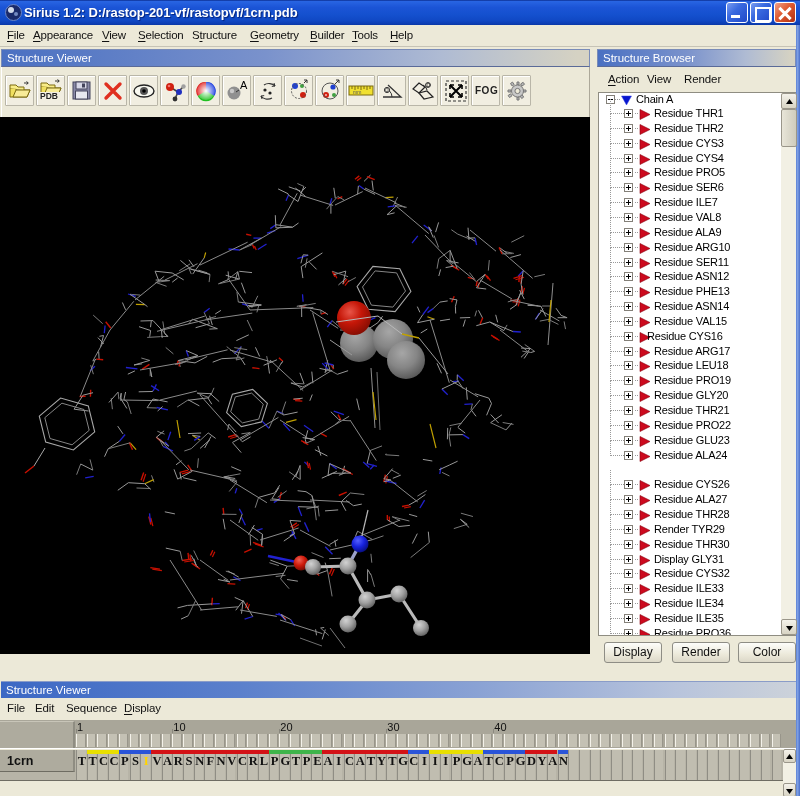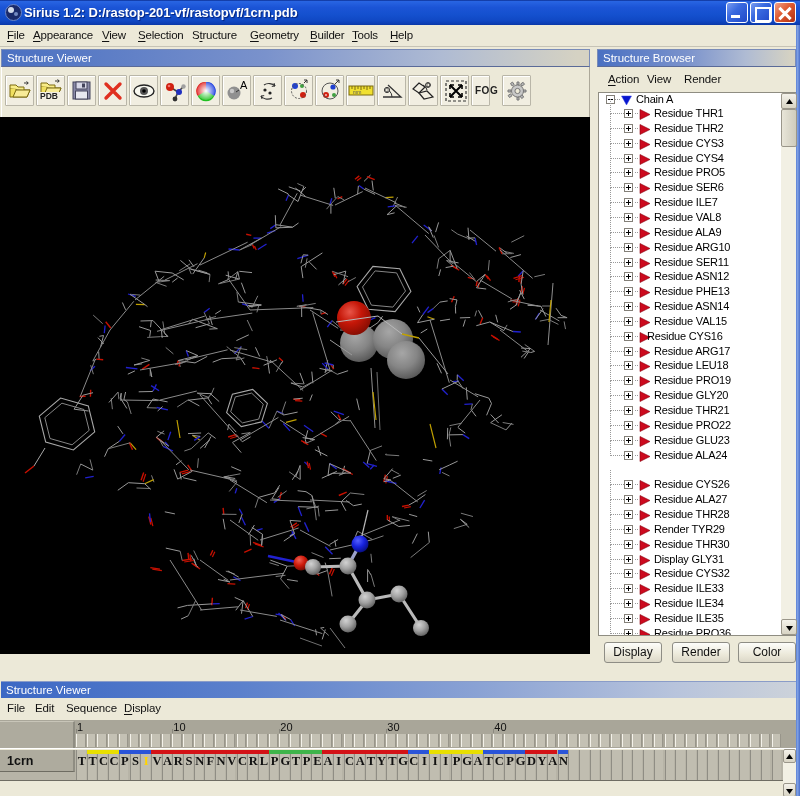--- a/index.html
+++ b/index.html
@@ -248,21 +248,21 @@
 <text x="16.6" y="8.2" font-size="6" fill="#222">0</text>
         </svg>
       </div>
       <div class="tbtn" style="left:438px;width:29px">
         <svg width="26" height="26" style="position:absolute;left:2px;top:2px">
 <rect x="3" y="3" width="20" height="20" fill="none" stroke="#333" stroke-dasharray="3 2" stroke-width="1.2"></rect>
 <path d="M7 7 L19 19 M19 7 L7 19" stroke="#000" stroke-width="2"></path>
 <path d="M7 7 l0 4 m0 -4 l4 0 M19 7 l-4 0 m4 0 l0 4 M7 19 l0 -4 m0 4 l4 0 M19 19 l0 -4 m0 4 l-4 0" stroke="#000" stroke-width="1.6"></path>
         </svg>
       </div>
-      <div class="tbtn" style="left:469px;width:19px">
+      <div class="tbtn" style="left:469px;width:29px">
         <div style="position:absolute;left:3px;top:9px;font-size:10px;font-weight:bold;color:#222;letter-spacing:0.5px">FOG</div>
       </div>
       <div class="tbtn" style="left:500px;width:29px">
         <svg width="24" height="24" style="position:absolute;left:2px;top:3px">
 <g fill="#b8b8b8" stroke="#777" stroke-width="1">
 <path d="M12 3 l2 0 0 3 -2 0 Z M12 18 l2 0 0 3 -2 0 Z M3 11 l3 0 0 2 -3 0 Z M18 11 l3 0 0 2 -3 0 Z
 M5.5 4.5 l2 -1.4 1.7 2.5 -2 1.4 Z M15 17 l2 -1.4 1.7 2.5 -2 1.4 Z
 M4.5 18.5 l-1.4 -2 2.5 -1.7 1.4 2 Z M17 7 l-1.4 -2 2.5 -1.7 1.4 2 Z"></path>
 <circle cx="12.5" cy="12" r="6" fill="#c8c8c8"></circle>
             <circle cx="12.5" cy="12" r="2.6" fill="#ece9d8"></circle>

